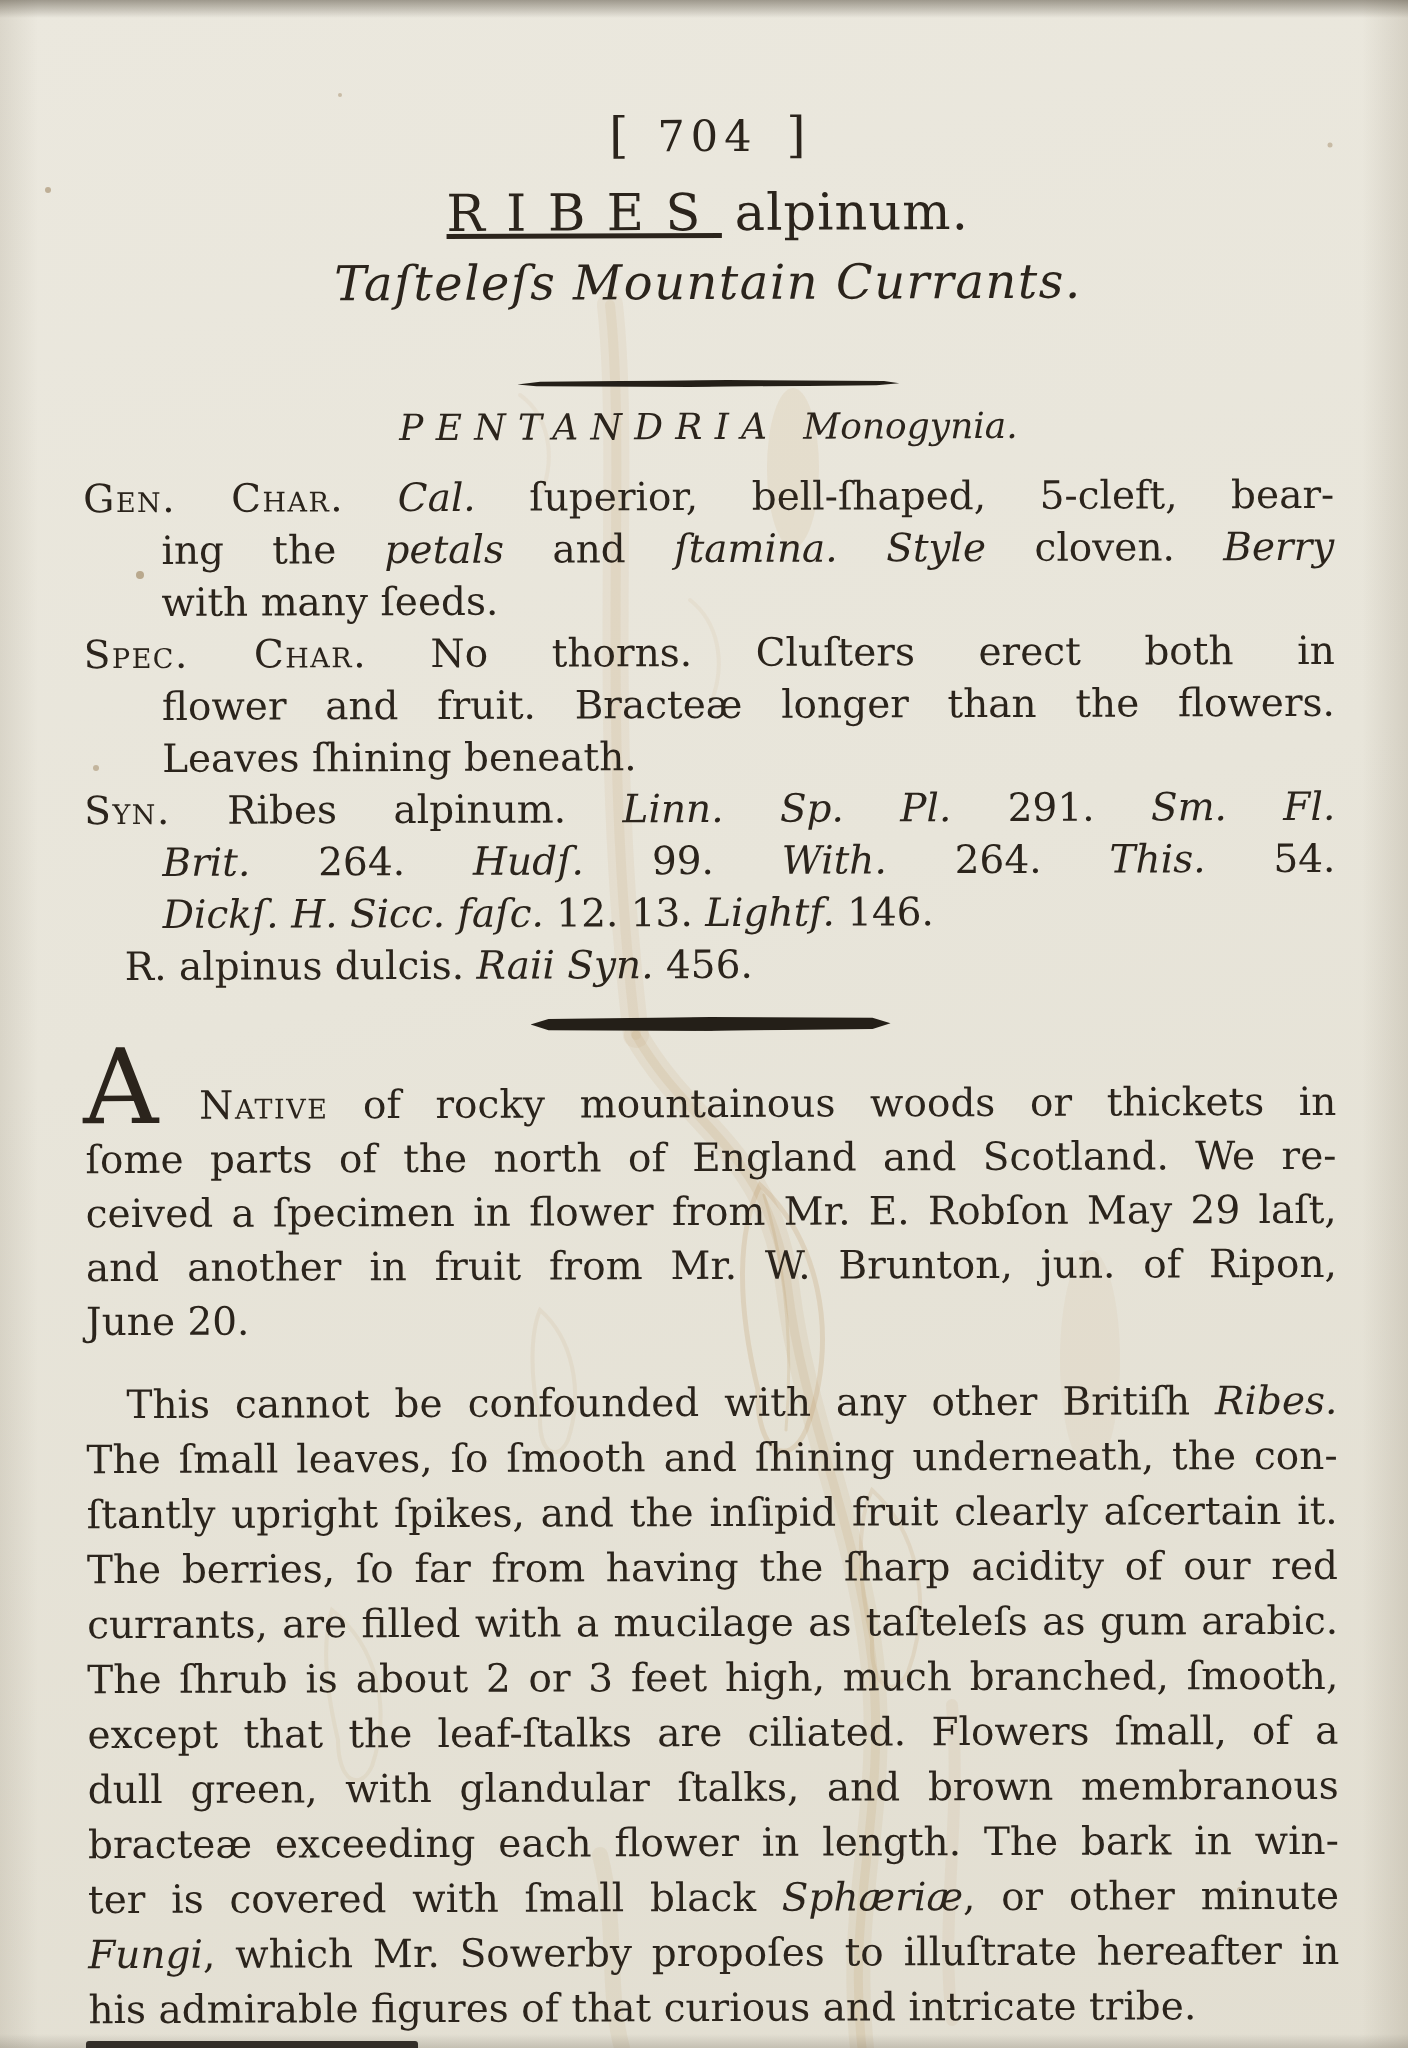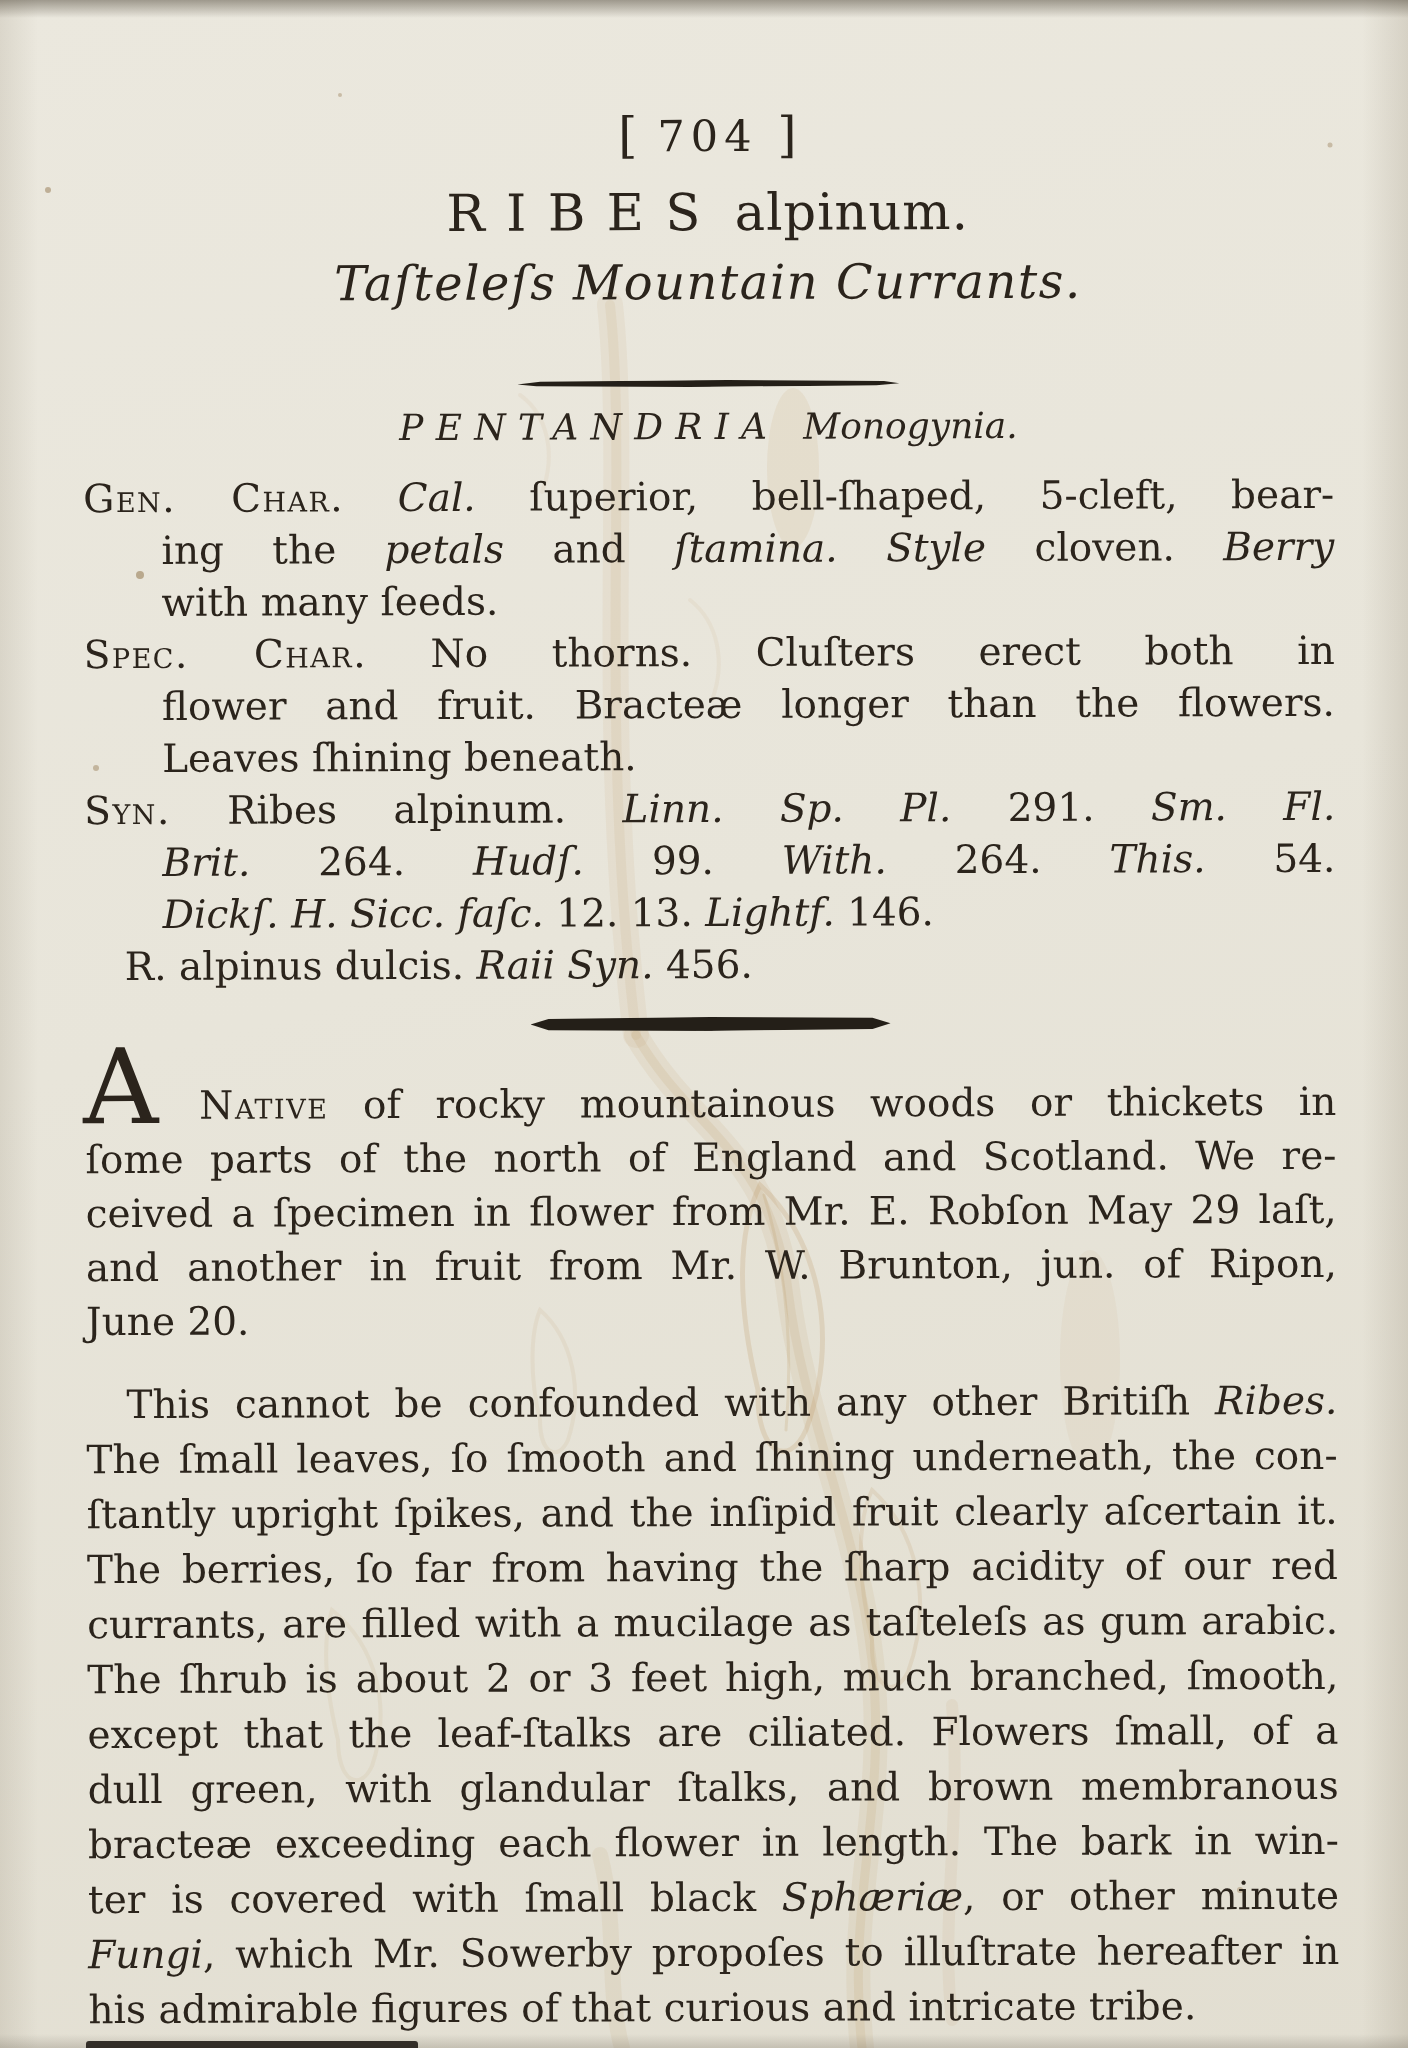--- a/index.html
+++ b/index.html
@@ -15,24 +15,24 @@
     background:
       linear-gradient(180deg, rgba(74,66,52,.48) 0px, rgba(74,66,52,0) 18px),
       linear-gradient(0deg, rgba(74,66,52,.20) 0px, rgba(74,66,52,0) 14px),
       linear-gradient(90deg, rgba(110,96,72,.13) 0px, rgba(110,96,72,0) 38px),
       linear-gradient(270deg, rgba(110,96,72,.16) 0px, rgba(110,96,72,0) 46px);
   }
   .content { position:relative; z-index:3; padding:0 72px 0 85px; transform:rotate(-0.2deg); }
 
   .folio { padding-top:110px; text-align:center; font-size:43px; line-height:1; }
   .folio .brk { font-size:49px; position:relative; top:1px; }
-  .folio .num { margin:0 20px; letter-spacing:6px;text-align:center; }
+  .folio .num { margin:0 29px; letter-spacing:6px;text-align:center; }
 
   .title { margin:28px 0 0; text-align:center; font-size:51px; font-weight:normal; line-height:1; }
-  .title .genus { letter-spacing:.42em; }
+  .title .genus { letter-spacing:.42em;text-decoration:underline; }
   .title .species { margin-left:13px; letter-spacing:.02em; }
 
   .subtitle { margin:20px 0 0; text-align:center; font-size:48px; font-style:italic; font-weight:normal; line-height:1; letter-spacing:1.5px; }
 
   .rule { background:#241f18; margin-left:auto; margin-right:auto; }
   .rule-thin  { margin-top:74px; width:382px; height:7px;
     clip-path:polygon(0 55%,6% 18%,55% 0,96% 25%,100% 55%,94% 85%,45% 100%,5% 80%); }
   .rule-thick { margin-top:26px; width:360px; height:14px;
     clip-path:polygon(0 50%,5% 10%,50% 0,95% 10%,100% 50%,95% 90%,50% 100%,5% 90%); }
 

